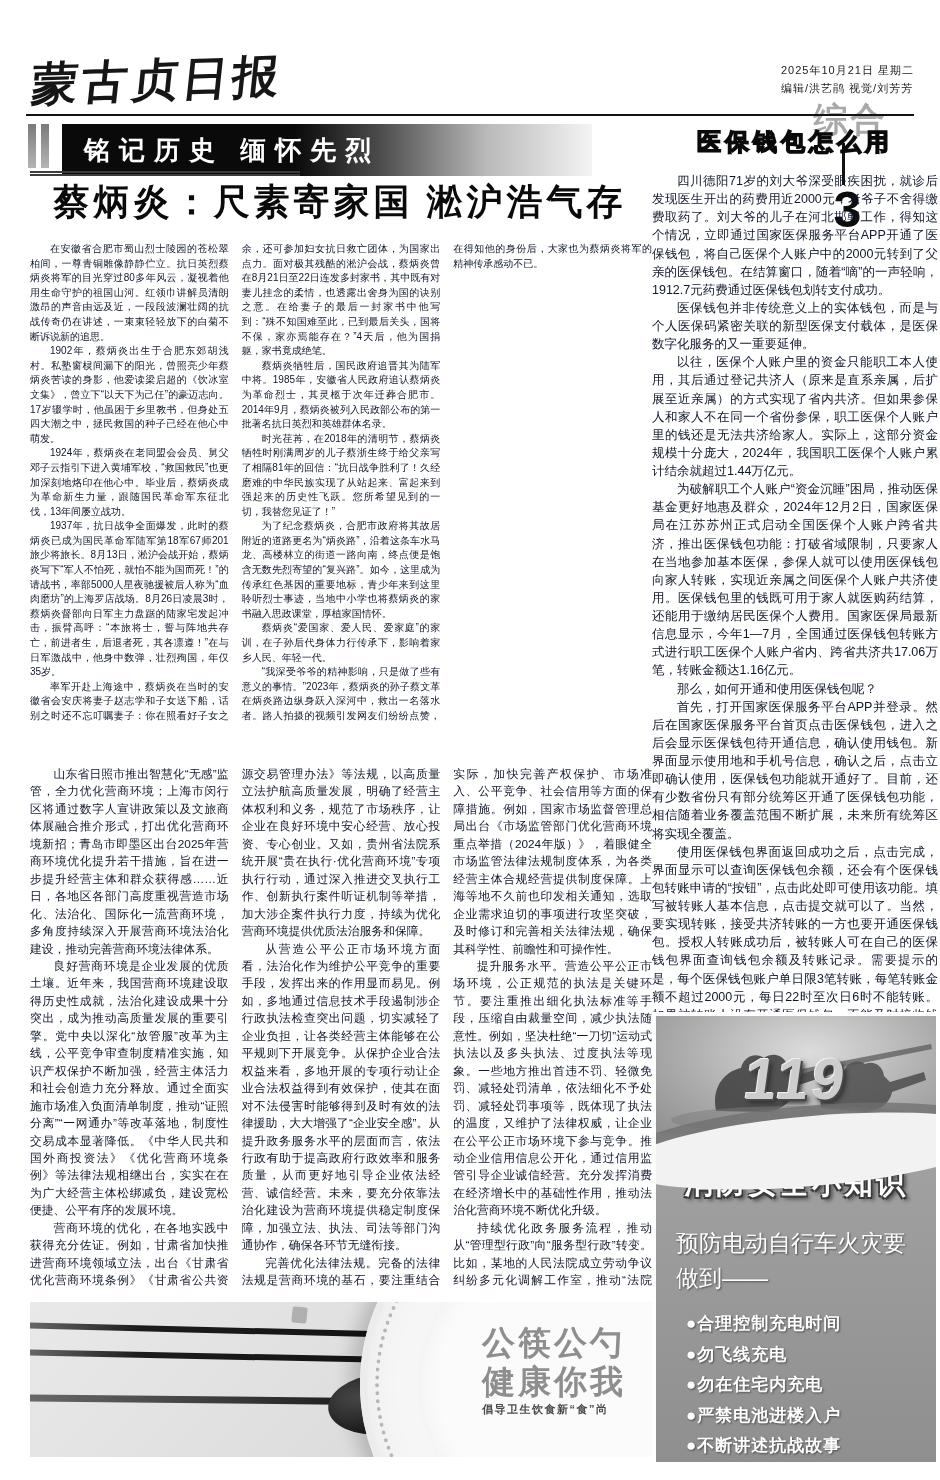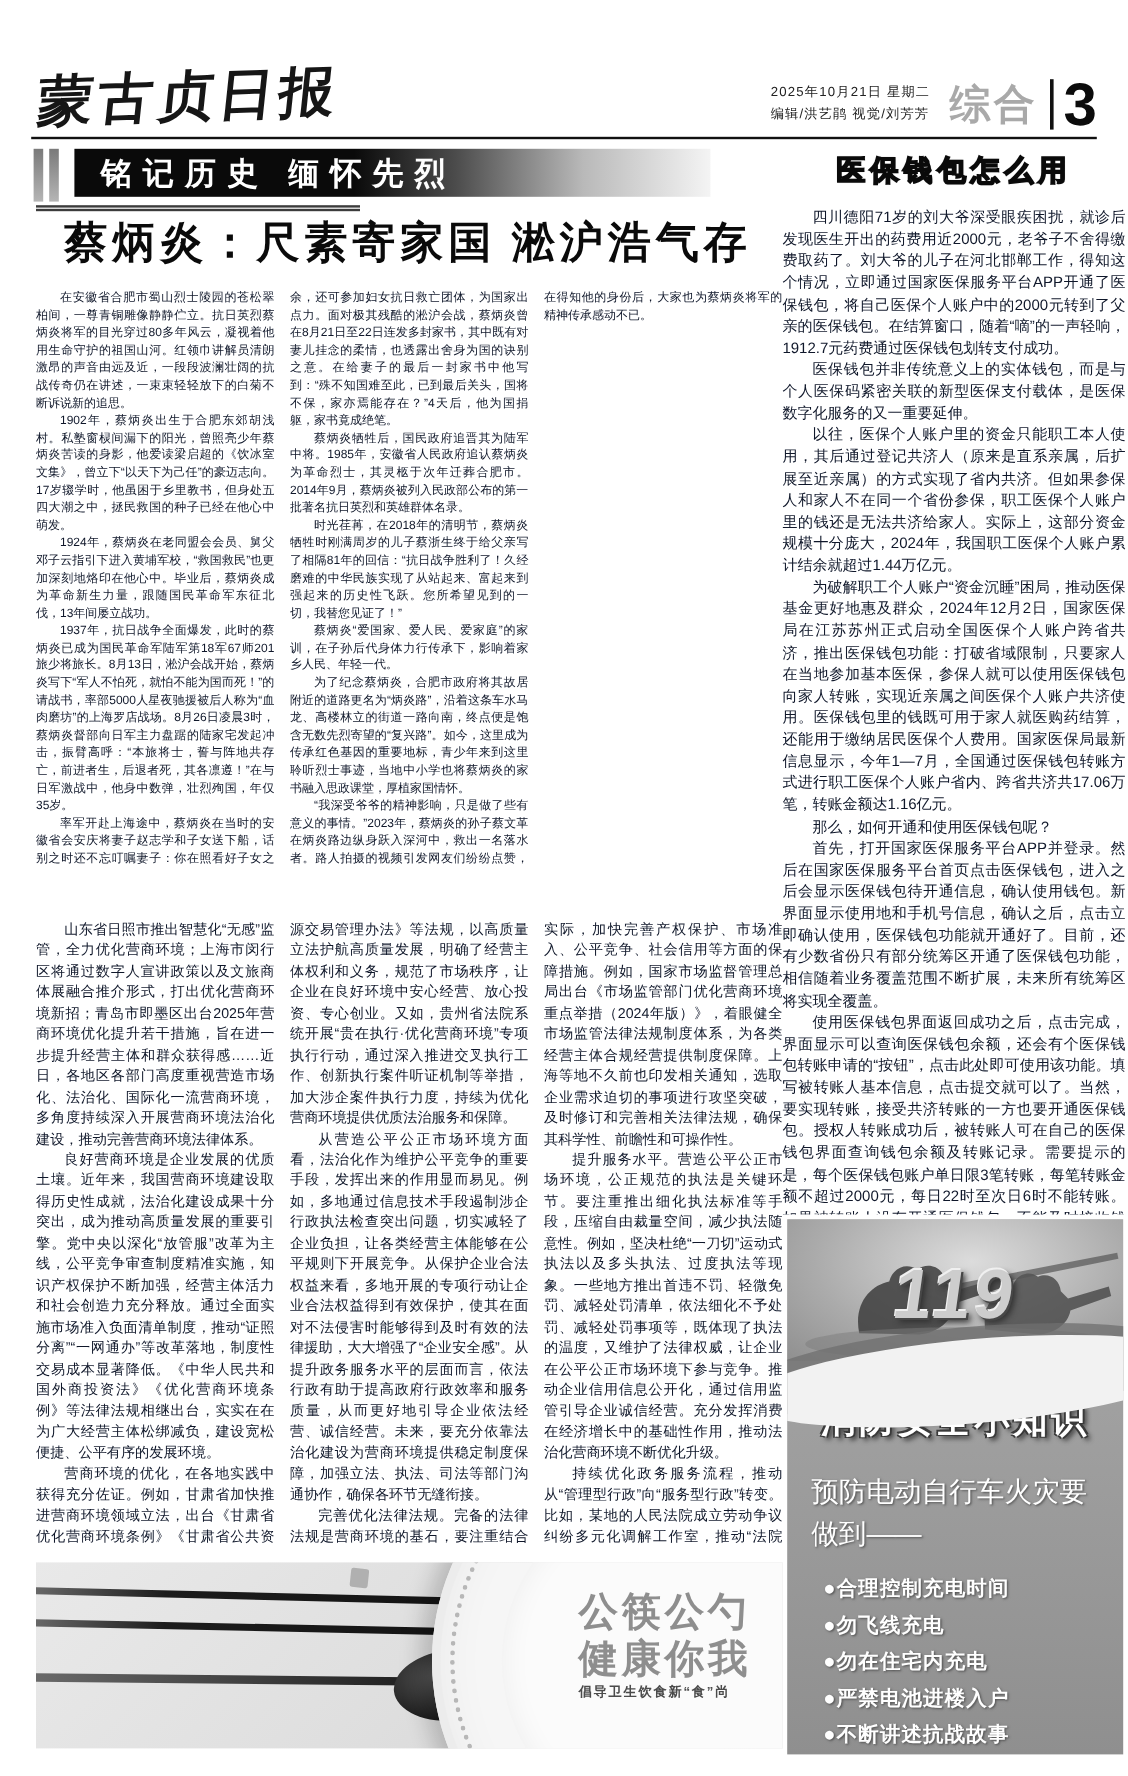--- a/index.html
+++ b/index.html
@@ -3,33 +3,33 @@
 <meta charset="utf-8">
 <style>
   * { margin:0; padding:0; box-sizing:border-box; }
   html,body { background:#fff; }
   body { font-family:"Liberation Sans","DejaVu Sans",sans-serif; color:#111; }
   .page { position:relative; width:940px; height:1480px; background:#fff; overflow:hidden; }
 
   
   .masthead-title { position:absolute; left:32px; top:50px; font-family:"DejaVu Serif","Liberation Serif",serif;
     font-size:46px; font-weight:700; transform:skewX(-8deg) rotate(-2deg); letter-spacing:4px; color:#161616; }
-  .header-right { position:absolute; right:26px; top:62px; display:flex; align-items:center; }
+  .header-right { position:absolute; right:26px; top:62px; display:flex; align-items:center;flex-direction:column; }
   .header-dates { text-align:left; font-size:11px; color:#222; line-height:1.6; letter-spacing:1px; }
   .section-label { font-size:34px; font-weight:900; color:#a9a9a9; letter-spacing:3px; margin:0 10px 0 16px; }
   .page-divider { width:3px; height:42px; background:#111; margin-right:8px; }
   .page-num { font-size:50px; font-weight:900; color:#0c0c0c; line-height:1; }
   .header-rule { position:absolute; left:26px; right:26px; top:114px; border-top:2px solid #111; }
 
   
   .banner { position:absolute; left:28px; top:124px; width:600px; height:52px; }
   .banner-bars { position:absolute; left:0; top:0; height:44px; width:24px; }
   .banner-bars i { position:absolute; top:0; bottom:0; width:8px; background:linear-gradient(#7a7a7a,#b5b5b5); }
   .banner-bars i:first-child { left:0; } .banner-bars i:last-child { left:13px; }
-  .banner-box { position:absolute; left:34px; top:0; width:530px; height:40px; display:flex; align-items:center; padding-left:22px;
+  .banner-box { position:absolute; left:34px; top:0; width:530px; height:52px; display:flex; align-items:center; padding-left:22px;
     background:linear-gradient(90deg,#0a0a0a 0%,#0a0a0a 44%,#4c4c4c 60%,#b9b9b9 80%,#f4f4f4 100%); }
   .banner-label { color:#fff; font-size:26px; font-weight:900; letter-spacing:9px; }
   .banner-underline { position:absolute; left:2px; top:47px; width:270px; height:5px;
     border-top:2px solid #3c3c3c; border-bottom:2px solid #3c3c3c; }
 
   
   .headline { position:absolute; left:30px; width:620px; text-align:center;
     font-family:"Liberation Serif","DejaVu Serif",serif; font-weight:700; color:#0a0a0a; }
   .headline-1 { top:178px; font-size:36px; letter-spacing:4px; }
   .headline-2 { top:712px; font-size:34px; letter-spacing:7px; }
@@ -120,22 +120,22 @@
 
   <div class="headline headline-1">蔡炳炎：尺素寄家国 淞沪浩气存</div>
   <div class="article article-main">
       <p>在安徽省合肥市蜀山烈士陵园的苍松翠柏间，一尊青铜雕像静静伫立。抗日英烈蔡炳炎将军的目光穿过80多年风云，凝视着他用生命守护的祖国山河。红领巾讲解员清朗激昂的声音由远及近，一段段波澜壮阔的抗战传奇仍在讲述，一束束轻轻放下的白菊不断诉说新的追思。</p>
       <p>1902年，蔡炳炎出生于合肥东郊胡浅村。私塾窗棂间漏下的阳光，曾照亮少年蔡炳炎苦读的身影，他爱读梁启超的《饮冰室文集》，曾立下“以天下为己任”的豪迈志向。17岁辍学时，他虽困于乡里教书，但身处五四大潮之中，拯民救国的种子已经在他心中萌发。</p>
       <p>1924年，蔡炳炎在老同盟会会员、舅父邓子云指引下进入黄埔军校，“救国救民”也更加深刻地烙印在他心中。毕业后，蔡炳炎成为革命新生力量，跟随国民革命军东征北伐，13年间屡立战功。</p>
       <p>1937年，抗日战争全面爆发，此时的蔡炳炎已成为国民革命军陆军第18军67师201旅少将旅长。8月13日，淞沪会战开始，蔡炳炎写下“军人不怕死，就怕不能为国而死！”的请战书，率部5000人星夜驰援被后人称为“血肉磨坊”的上海罗店战场。8月26日凌晨3时，蔡炳炎督部向日军主力盘踞的陆家宅发起冲击，振臂高呼：“本旅将士，誓与阵地共存亡，前进者生，后退者死，其各凛遵！”在与日军激战中，他身中数弹，壮烈殉国，年仅35岁。</p>
       <p>率军开赴上海途中，蔡炳炎在当时的安徽省会安庆将妻子赵志学和子女送下船，话别之时还不忘叮嘱妻子：你在照看好子女之余，还可参加妇女抗日救亡团体，为国家出点力。面对极其残酷的淞沪会战，蔡炳炎曾在8月21日至22日连发多封家书，其中既有对妻儿挂念的柔情，也透露出舍身为国的诀别之意。在给妻子的最后一封家书中他写到：“殊不知国难至此，已到最后关头，国将不保，家亦焉能存在？”4天后，他为国捐躯，家书竟成绝笔。</p>
       <p>蔡炳炎牺牲后，国民政府追晋其为陆军中将。1985年，安徽省人民政府追认蔡炳炎为革命烈士，其灵柩于次年迁葬合肥市。2014年9月，蔡炳炎被列入民政部公布的第一批著名抗日英烈和英雄群体名录。</p>
       <p>时光荏苒，在2018年的清明节，蔡炳炎牺牲时刚满周岁的儿子蔡浙生终于给父亲写了相隔81年的回信：“抗日战争胜利了！久经磨难的中华民族实现了从站起来、富起来到强起来的历史性飞跃。您所希望见到的一切，我替您见证了！”</p>
+      <p>为了纪念蔡炳炎，合肥市政府将其故居附近的道路更名为“炳炎路”，沿着这条车水马龙、高楼林立的街道一路向南，终点便是饱含无数先烈寄望的“复兴路”。如今，这里成为传承红色基因的重要地标，青少年来到这里聆听烈士事迹，当地中小学也将蔡炳炎的家书融入思政课堂，厚植家国情怀。</p>
       <p>蔡炳炎“爱国家、爱人民、爱家庭”的家训，在子孙后代身体力行传承下，影响着家乡人民、年轻一代。</p>
-      <p>为了纪念蔡炳炎，合肥市政府将其故居附近的道路更名为“炳炎路”，沿着这条车水马龙、高楼林立的街道一路向南，终点便是饱含无数先烈寄望的“复兴路”。如今，这里成为传承红色基因的重要地标，青少年来到这里聆听烈士事迹，当地中小学也将蔡炳炎的家书融入思政课堂，厚植家国情怀。</p>
       <p>“我深受爷爷的精神影响，只是做了些有意义的事情。”2023年，蔡炳炎的孙子蔡文革在炳炎路边纵身跃入深河中，救出一名落水者。路人拍摄的视频引发网友们纷纷点赞，在得知他的身份后，大家也为蔡炳炎将军的精神传承感动不已。</p>
     </div>
 
   <div class="article article-biz">
       <p>山东省日照市推出智慧化“无感”监管，全力优化营商环境；上海市闵行区将通过数字人宣讲政策以及文旅商体展融合推介形式，打出优化营商环境新招；青岛市即墨区出台2025年营商环境优化提升若干措施，旨在进一步提升经营主体和群众获得感……近日，各地区各部门高度重视营造市场化、法治化、国际化一流营商环境，多角度持续深入开展营商环境法治化建设，推动完善营商环境法律体系。</p>
       <p>良好营商环境是企业发展的优质土壤。近年来，我国营商环境建设取得历史性成就，法治化建设成果十分突出，成为推动高质量发展的重要引擎。党中央以深化“放管服”改革为主线，公平竞争审查制度精准实施，知识产权保护不断加强，经营主体活力和社会创造力充分释放。通过全面实施市场准入负面清单制度，推动“证照分离”“一网通办”等改革落地，制度性交易成本显著降低。《中华人民共和国外商投资法》《优化营商环境条例》等法律法规相继出台，实实在在为广大经营主体松绑减负，建设宽松便捷、公平有序的发展环境。</p>
       <p>营商环境的优化，在各地实践中获得充分佐证。例如，甘肃省加快推进营商环境领域立法，出台《甘肃省优化营商环境条例》《甘肃省公共资源交易管理办法》等法规，以高质量立法护航高质量发展，明确了经营主体权利和义务，规范了市场秩序，让企业在良好环境中安心经营、放心投资、专心创业。又如，贵州省法院系统开展“贵在执行·优化营商环境”专项执行行动，通过深入推进交叉执行工作、创新执行案件听证机制等举措，加大涉企案件执行力度，持续为优化营商环境提供优质法治服务和保障。</p>
       <p>从营造公平公正市场环境方面看，法治化作为维护公平竞争的重要手段，发挥出来的作用显而易见。例如，多地通过信息技术手段遏制涉企行政执法检查突出问题，切实减轻了企业负担，让各类经营主体能够在公平规则下开展竞争。从保护企业合法权益来看，多地开展的专项行动让企业合法权益得到有效保护，使其在面对不法侵害时能够得到及时有效的法律援助，大大增强了“企业安全感”。从提升政务服务水平的层面而言，依法行政有助于提高政府行政效率和服务质量，从而更好地引导企业依法经营、诚信经营。未来，要充分依靠法治化建设为营商环境提供稳定制度保障，加强立法、执法、司法等部门沟通协作，确保各环节无缝衔接。</p>
       <p>完善优化法律法规。完备的法律法规是营商环境的基石，要注重结合实际，加快完善产权保护、市场准入、公平竞争、社会信用等方面的保障措施。例如，国家市场监督管理总局出台《市场监管部门优化营商环境重点举措（2024年版）》，着眼健全市场监管法律法规制度体系，为各类经营主体合规经营提供制度保障。上海等地不久前也印发相关通知，选取企业需求迫切的事项进行攻坚突破，及时修订和完善相关法律法规，确保其科学性、前瞻性和可操作性。</p>
       <p>提升服务水平。营造公平公正市场环境，公正规范的执法是关键环节。要注重推出细化执法标准等手段，压缩自由裁量空间，减少执法随意性。例如，坚决杜绝“一刀切”运动式执法以及多头执法、过度执法等现象。一些地方推出首违不罚、轻微免罚、减轻处罚清单，依法细化不予处罚、减轻处罚事项等，既体现了执法的温度，又维护了法律权威，让企业在公平公正市场环境下参与竞争。推动企业信用信息公开化，通过信用监管引导企业诚信经营。充分发挥消费在经济增长中的基础性作用，推动法治化营商环境不断优化升级。</p>

